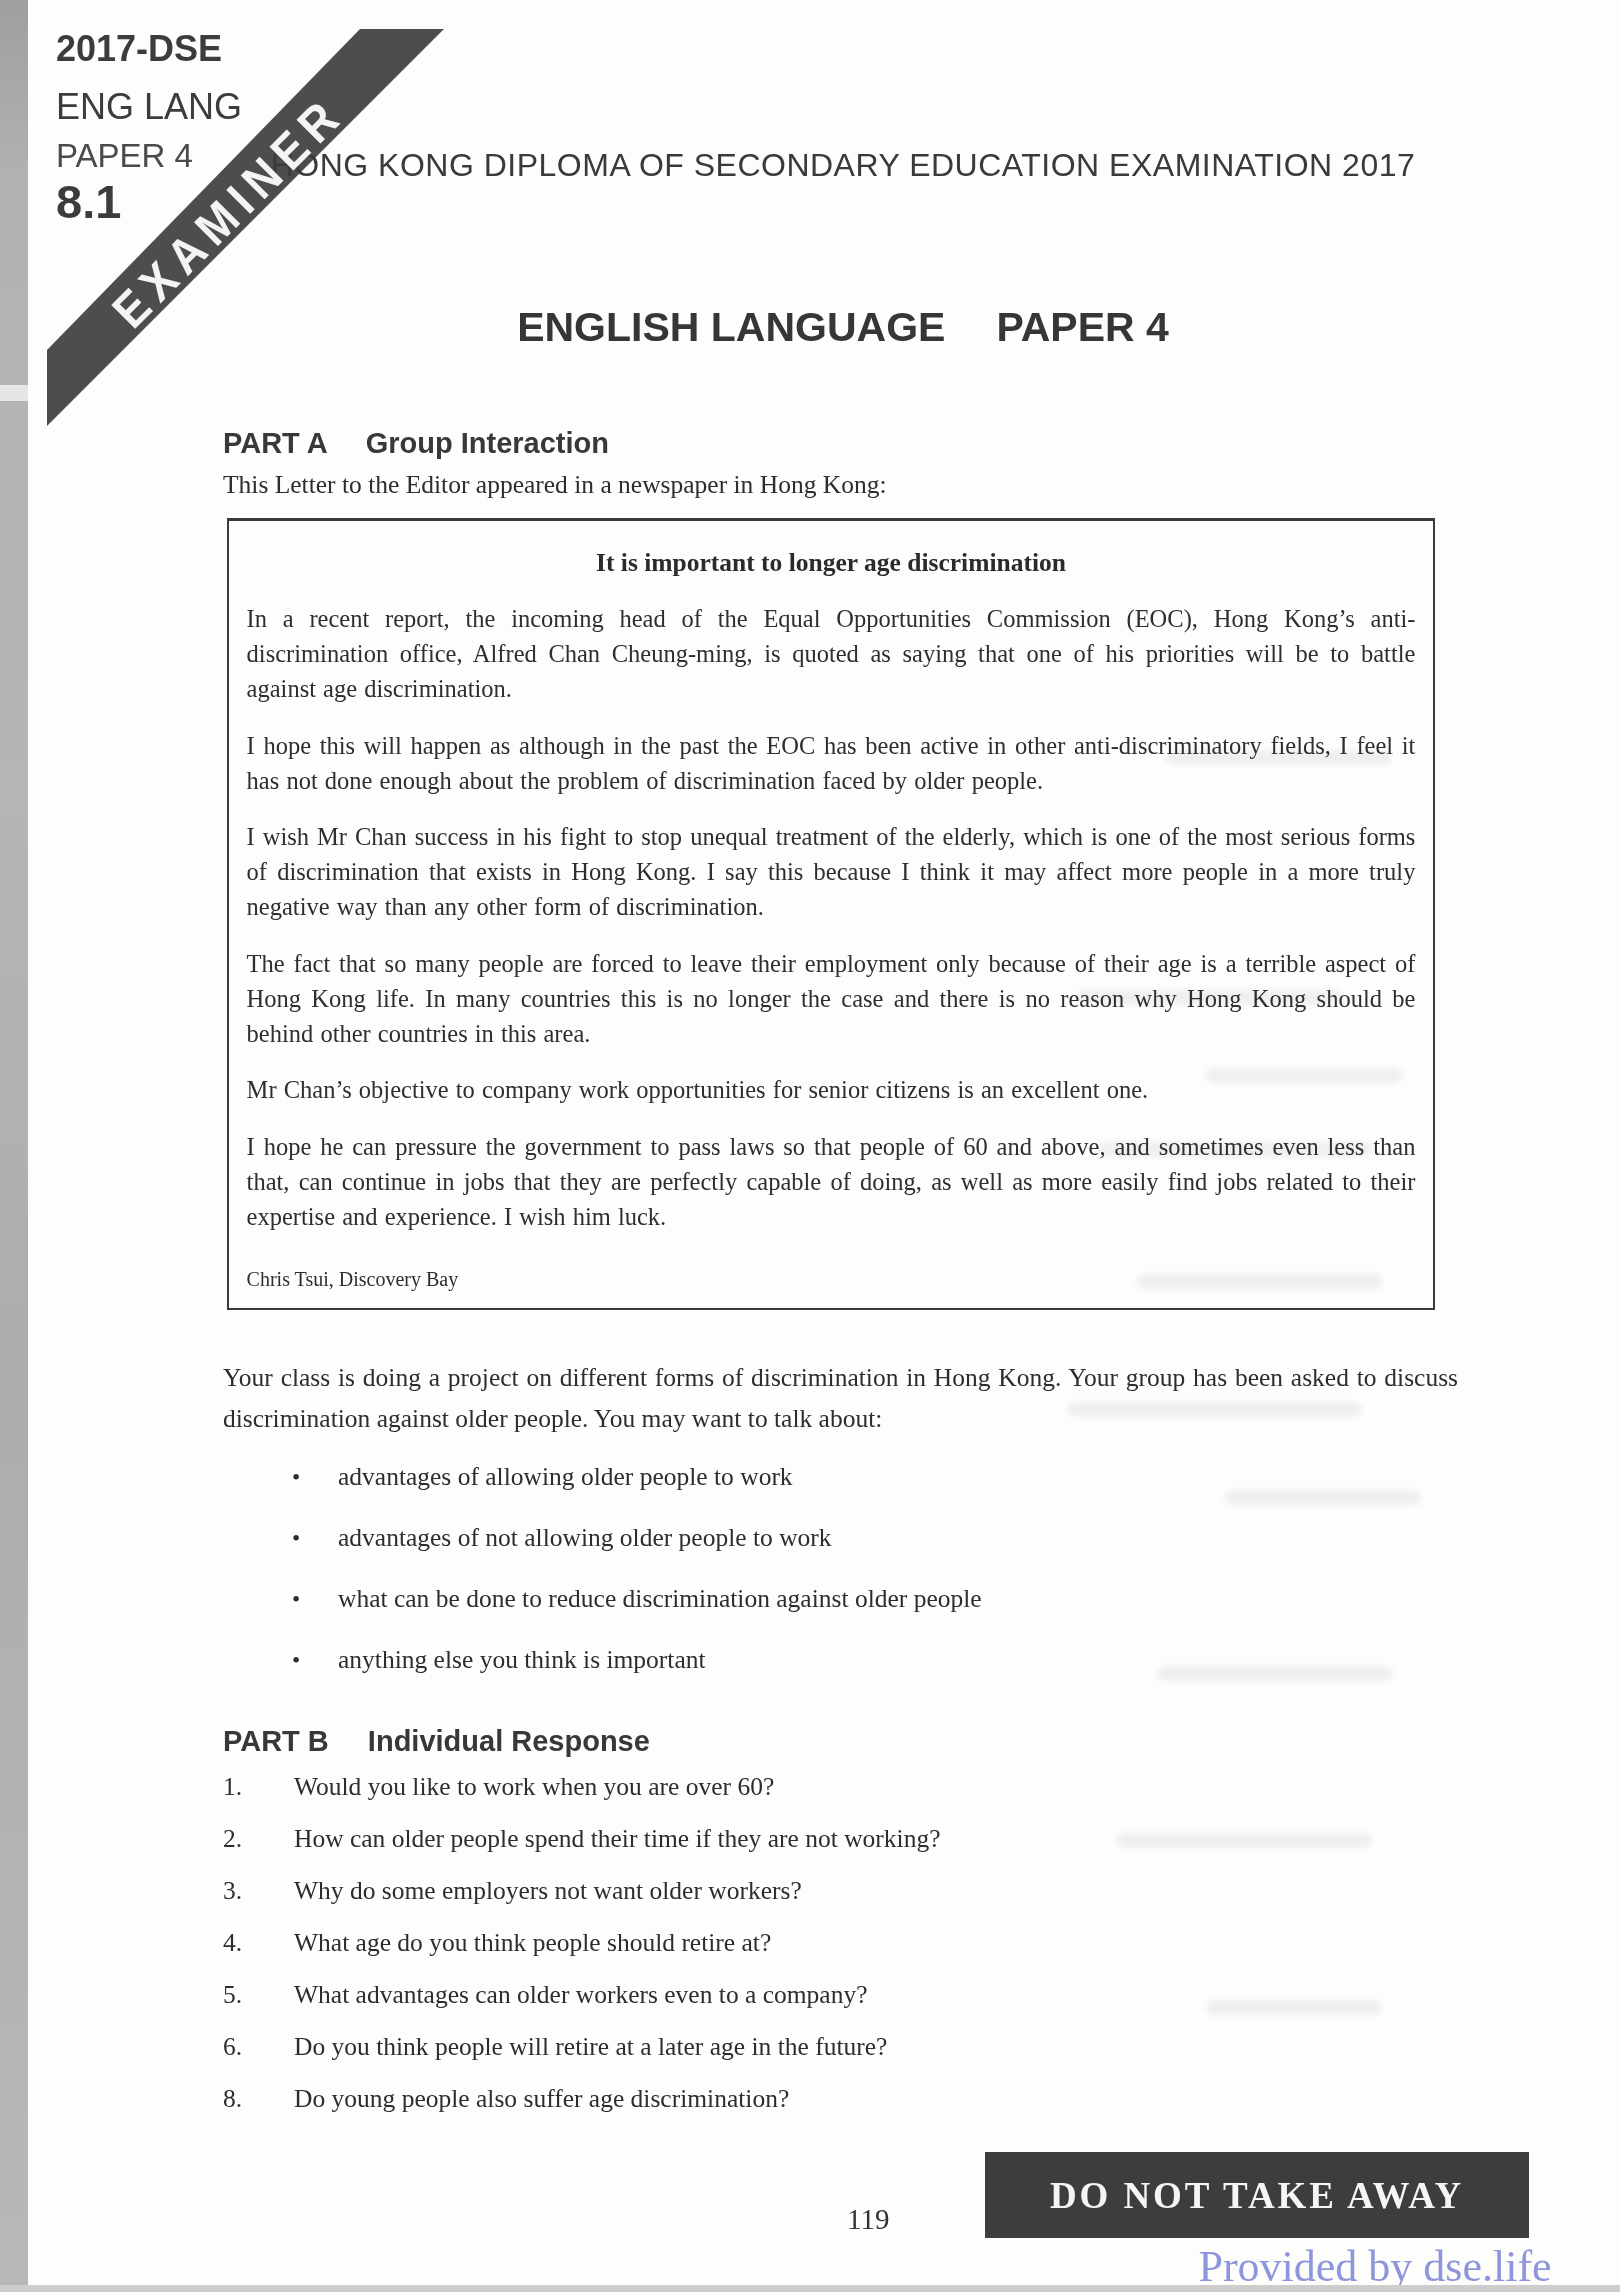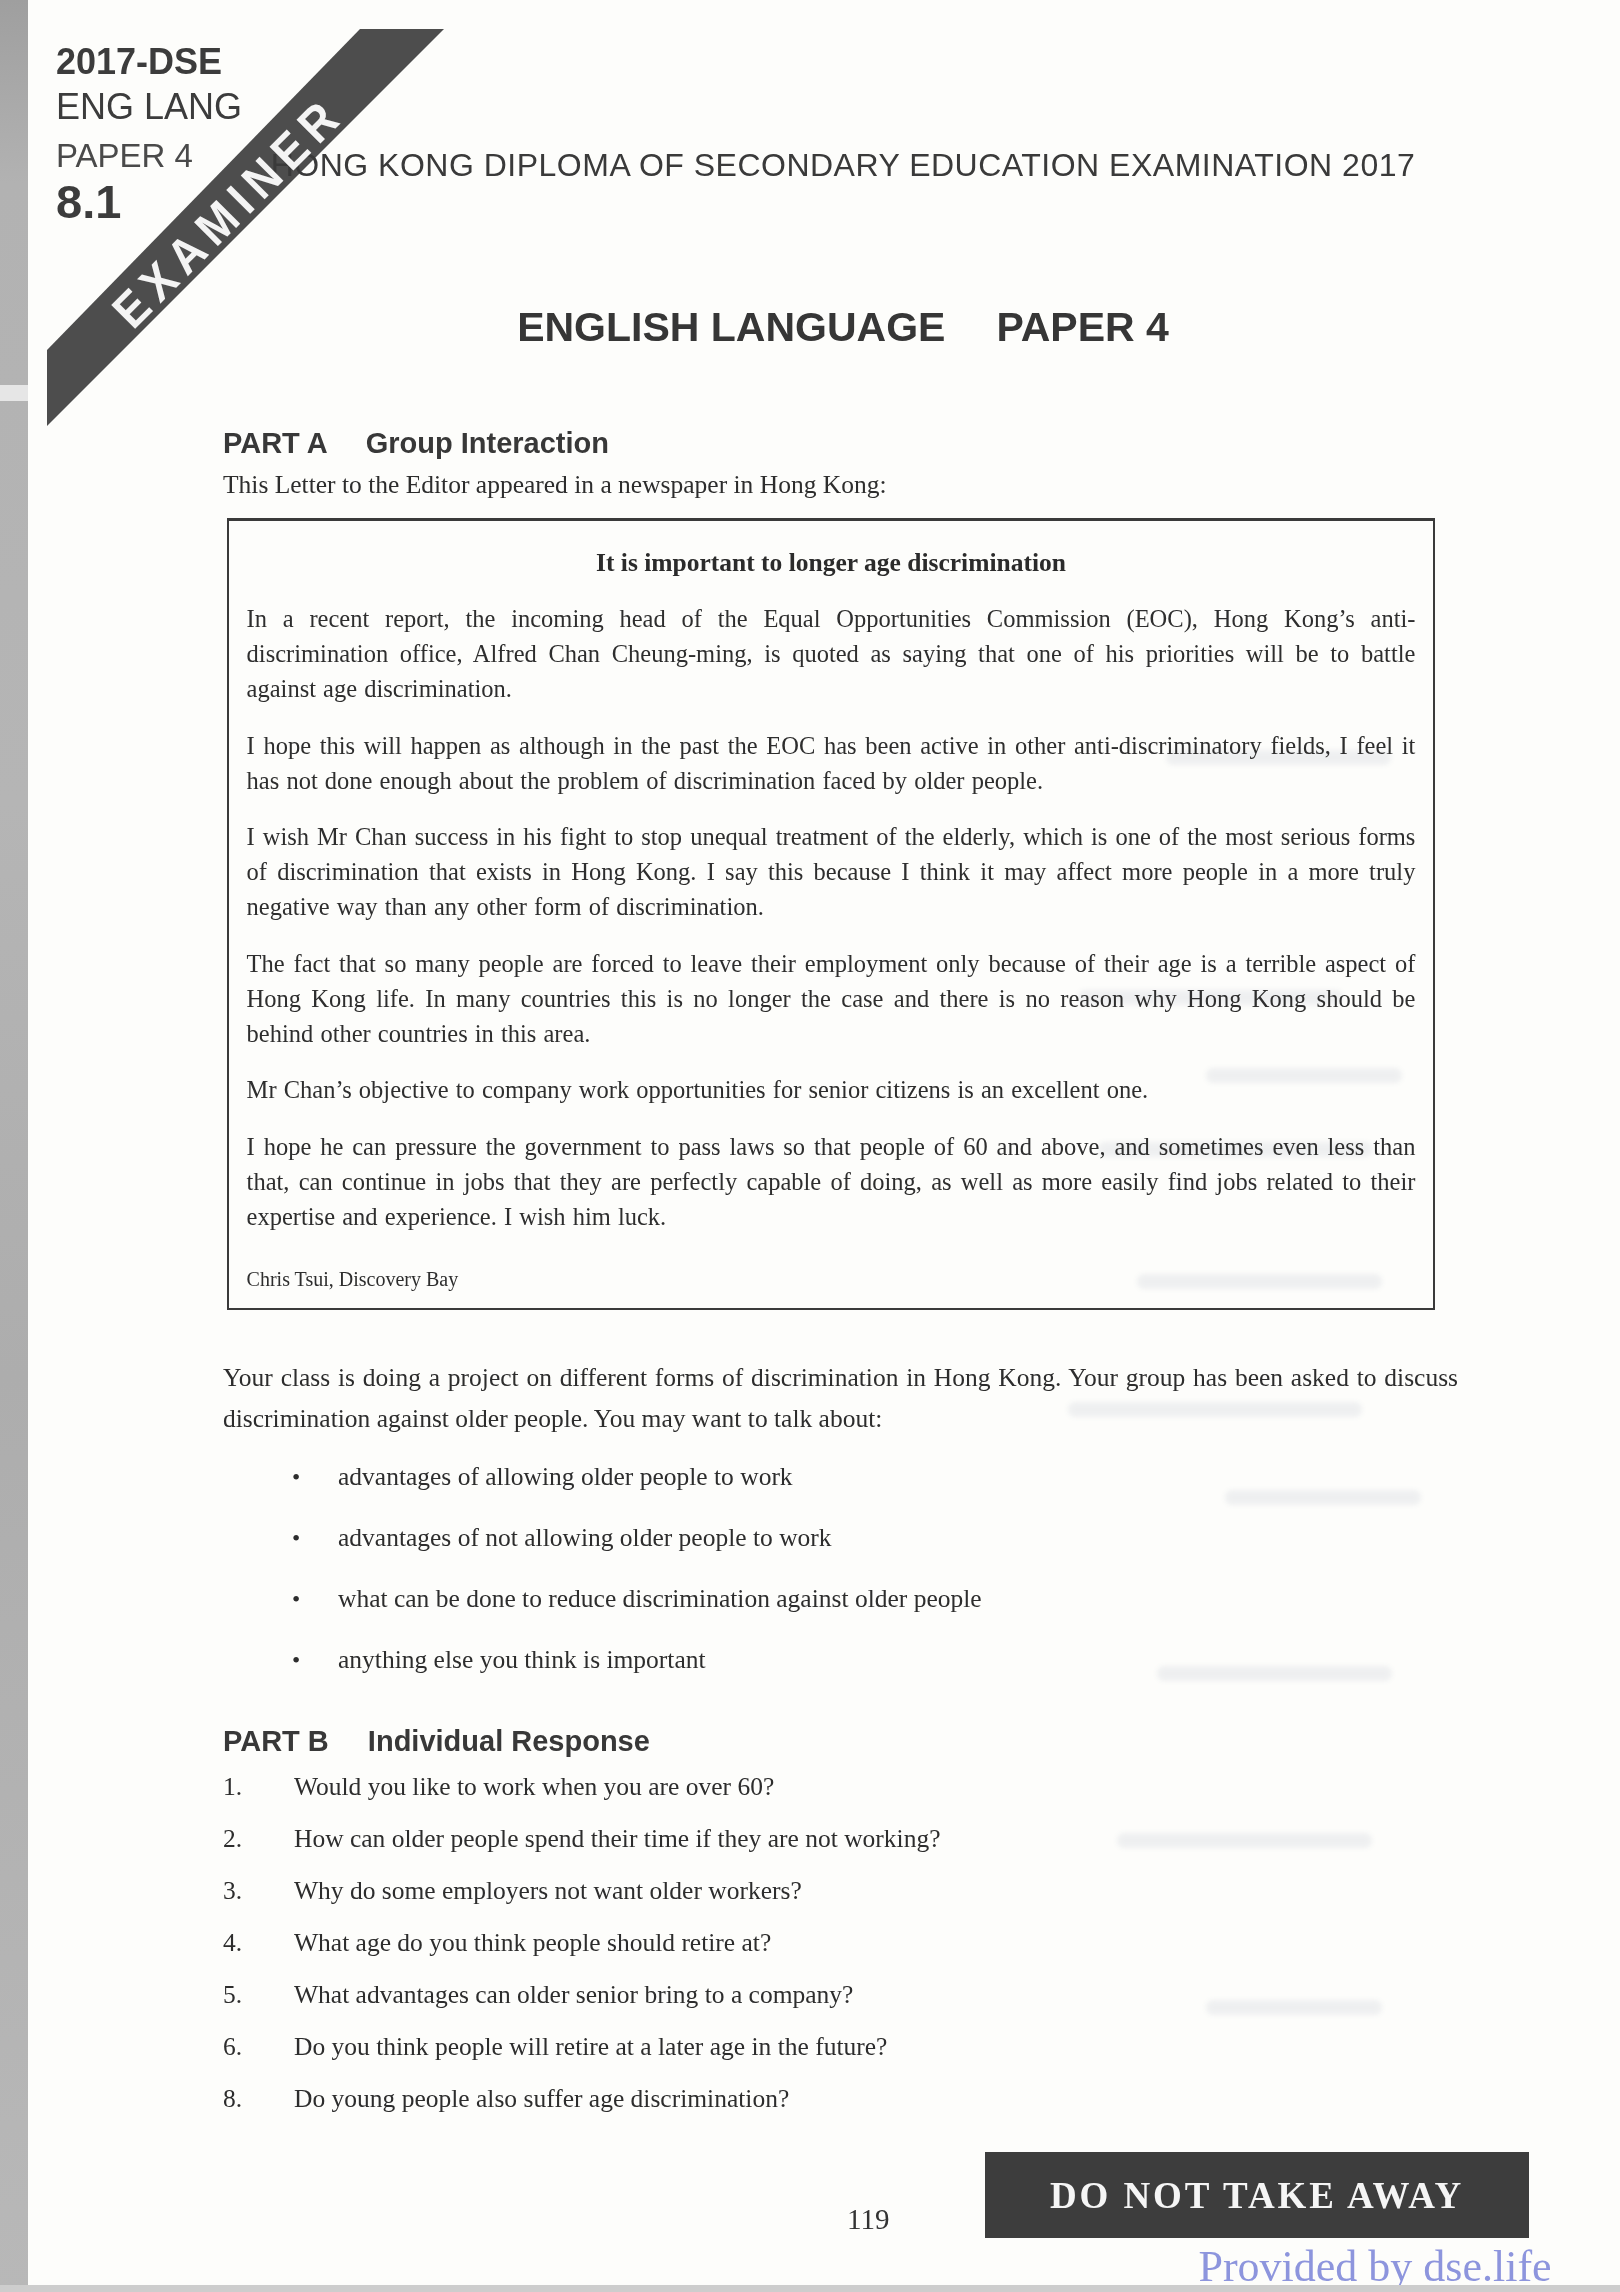--- a/index.html
+++ b/index.html
@@ -25,21 +25,21 @@
     position:absolute; left:0; bottom:0; width:100%; height:7.8px;
     background:#cdcdcd; z-index:5;
   }
   .bleed {
     position:absolute; height:14.7px; border-radius:6.9px;
     background:#76819a; opacity:0.10; filter:blur(2.9px); z-index:1;
   }
 
   
   .corner-line { position:absolute; left:56px; font-family:"Liberation Sans",sans-serif; color:#3c3c3c; white-space:nowrap; z-index:2;}
-  .c1 { top:41px;  font-size:36px; font-weight:bold; }
+  .c1 { top:28px;  font-size:36px; font-weight:bold; }
   .c2 { top:86px;  font-size:36px; font-weight:normal; }
   .c3 { top:137px; font-size:33px; font-weight:normal; color:#4a4a4a; }
   .c4 { top:174px; font-size:47px; font-weight:bold; }
 
   
   .ribbon-shape {
     position:absolute; inset:0; z-index:2;
     background:#4d4d4d;
     clip-path:polygon(47px 350px, 360px 29px, 444px 29px, 47px 426px);
   }
@@ -164,21 +164,21 @@
   <div class="part-heading pb">
     <span>PART B</span>
     <span class="ph-title">Individual Response</span>
   </div>
 
   <div class="questions">
     <div class="q-row"><span class="q-num">1.</span><span>Would you like to work when you are over 60?</span></div>
     <div class="q-row"><span class="q-num">2.</span><span>How can older people spend their time if they are not working?</span></div>
     <div class="q-row"><span class="q-num">3.</span><span>Why do some employers not want older workers?</span></div>
     <div class="q-row"><span class="q-num">4.</span><span>What age do you think people should retire at?</span></div>
-    <div class="q-row"><span class="q-num">5.</span><span>What advantages can older senior bring to a company?</span></div>
+    <div class="q-row"><span class="q-num">5.</span><span>What advantages can older workers even to a company?</span></div>
     <div class="q-row"><span class="q-num">6.</span><span>Do you think people will retire at a later age in the future?</span></div>
     <div class="q-row"><span class="q-num">8.</span><span>Do young people also suffer age discrimination?</span></div>
   </div>
 
   <div class="page-number">119</div>
   <div class="keep-box">
     <span>DO NOT TAKE AWAY</span>
   </div>
   <div class="provider">Provided by dse.life</div>
 

